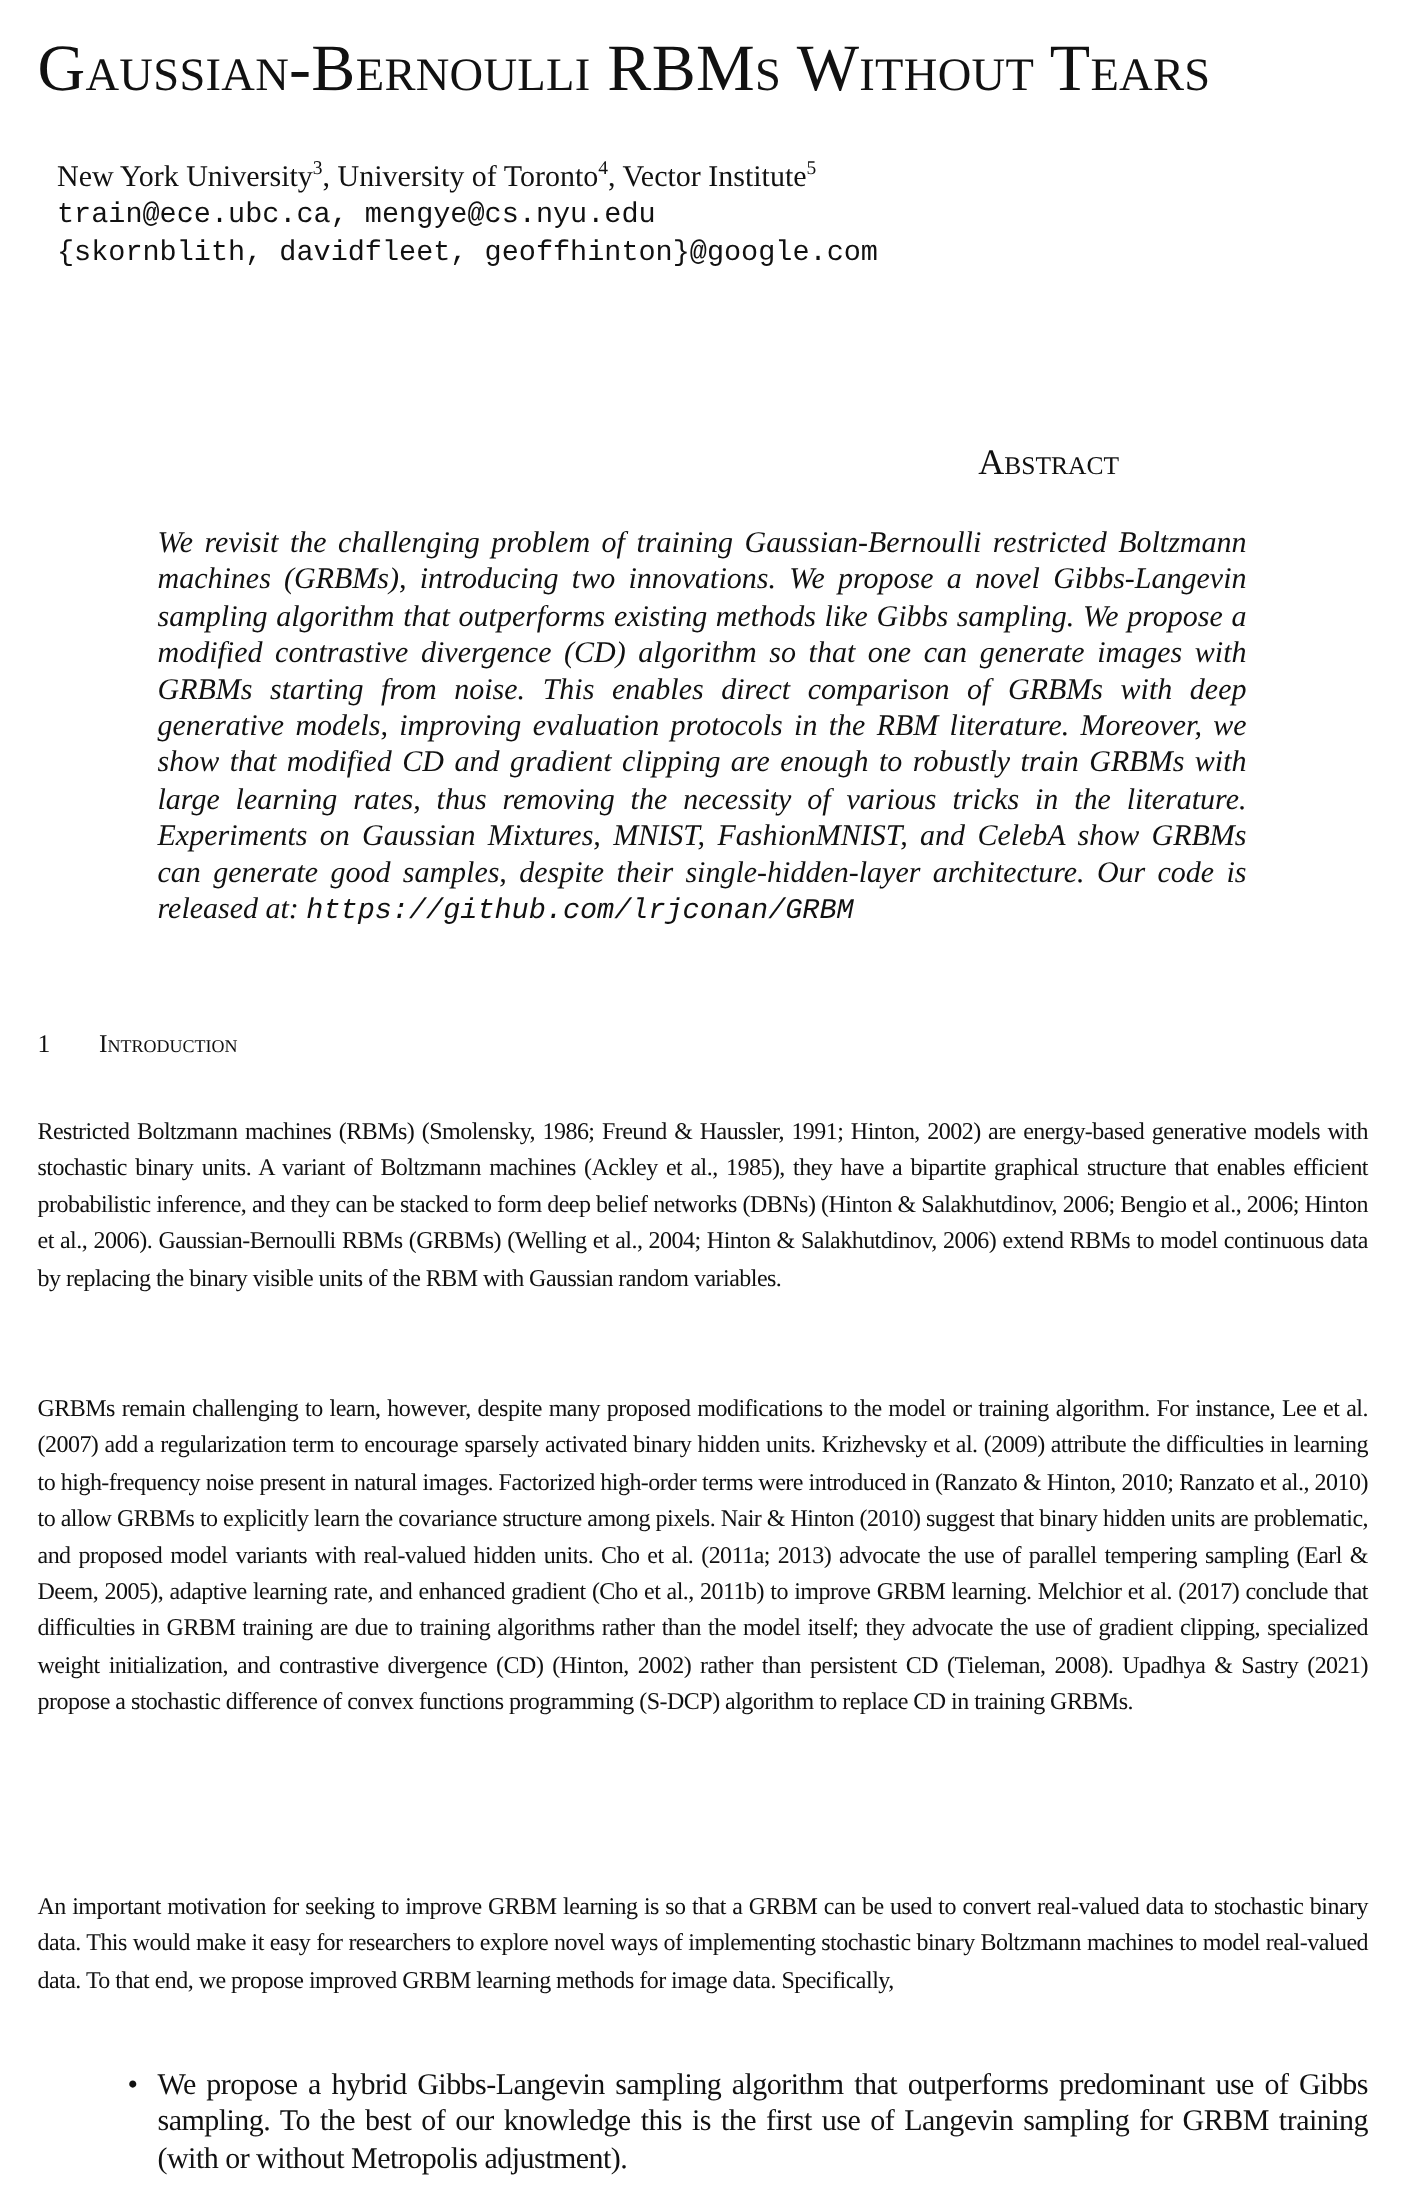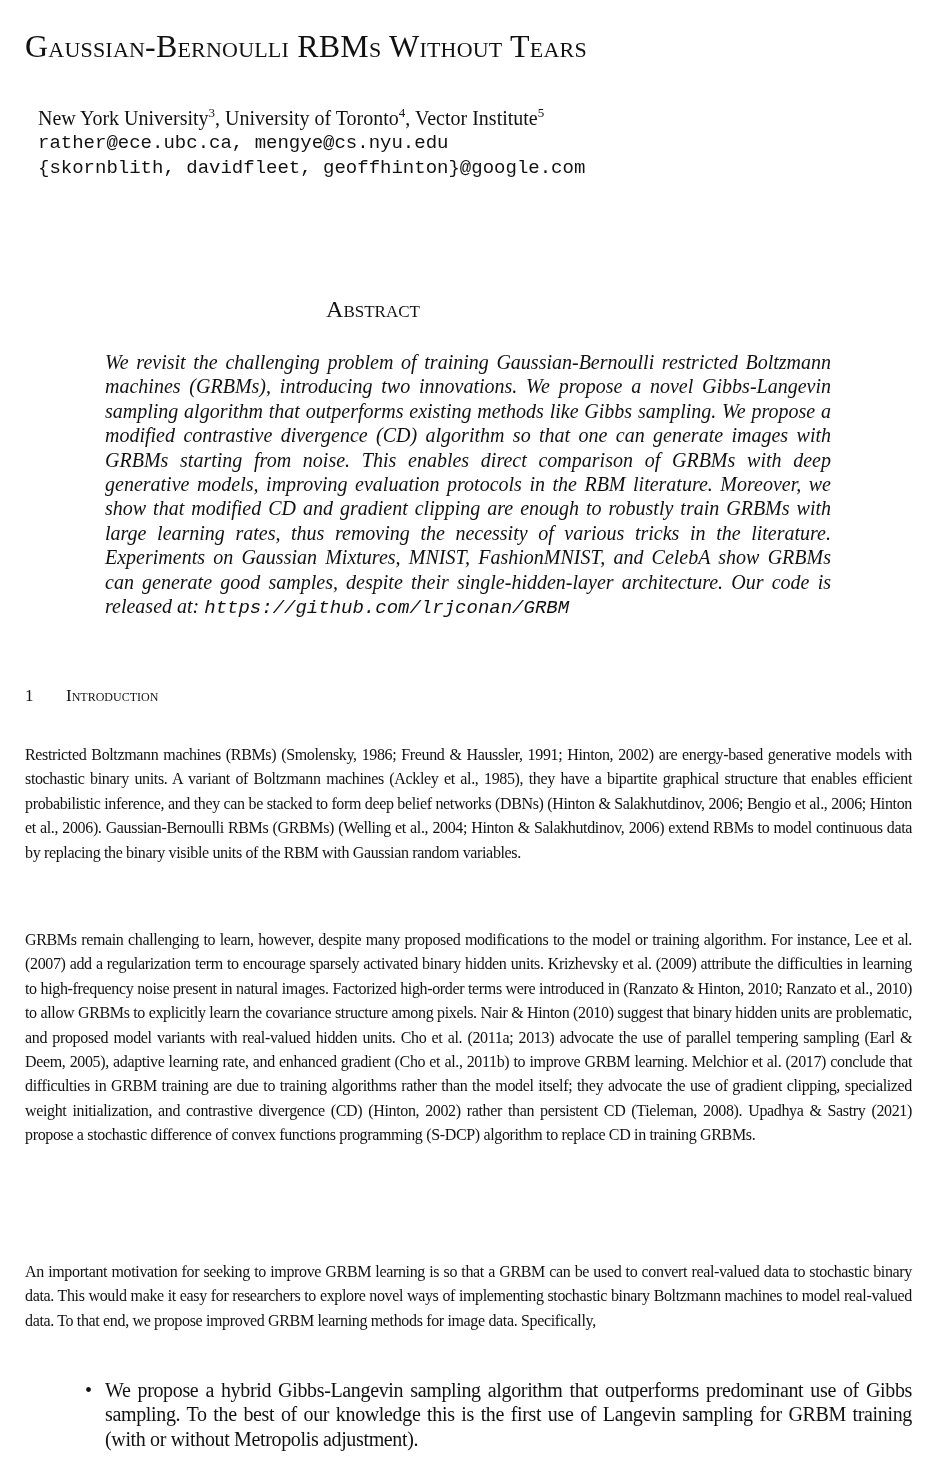--- a/index.html
+++ b/index.html
@@ -2,30 +2,30 @@
 <html><head>
 <meta charset="utf-8">
 <style>
   html, body { margin: 0; padding: 0; background: #ffffff; }
   body {
     width: 938px; height: 1460px; overflow: hidden; position: relative;
     font-family: "Liberation Serif", "DejaVu Serif", serif; color: #111;
   }
   .title {
     position: absolute; left: 25px; top: 22px;
-    font-size: 32px; font-variant: small-caps; letter-spacing: 0.2px;
+    font-size: 44px; font-variant: small-caps; letter-spacing: 0.2px;
     margin: 0; font-weight: normal; line-height: 48px; white-space: nowrap;
   }
   .authors-block { position: absolute; left: 38px; top: 106px; font-size: 20px; line-height: 25px; }
   .authors { font-weight: bold; white-space: nowrap; }
   .authors sup, .affil sup { font-size: 13px; font-weight: normal; vertical-align: 8px; line-height: 0; }
   .affil { white-space: nowrap; }
   .mono { font-family: "Liberation Mono", "DejaVu Sans Mono", monospace; font-size: 19px; white-space: nowrap; }
   .abstract-heading {
-    position: absolute; left: 0; width: 746px; top: 296px; text-align: center;
+    position: absolute; left: 0; width: 746px; top: 296px; text-align: right;
     font-size: 24px; font-variant: small-caps; margin: 0; font-weight: normal;
   }
   .abstract {
     position: absolute; left: 105px; width: 726px; top: 350px;
     font-size: 20px; line-height: 24.4px; text-align: justify; margin: 0; font-style: italic;
   }
   .abstract .link { font-family: "Liberation Mono", "DejaVu Sans Mono", monospace; font-size: 19px; }
   .section-heading {
     position: absolute; left: 25px; top: 686px; font-size: 17px; margin: 0; font-weight: normal;
     font-variant: small-caps; white-space: nowrap;
@@ -47,21 +47,21 @@
 <body>
 
 <h1 class="title">Gaussian-Bernoulli RBMs Without Tears</h1>
 
 <div class="authors-block">
   <div class="affil">
     <span>New York University</span><sup>3</sup>,
     <span>University of Toronto</span><sup>4</sup>,
     <span>Vector Institute</span><sup>5</sup>
   </div>
-  <div class="mono">rather@ece.ubc.ca, mengye@cs.nyu.edu</div>
+  <div class="mono">train@ece.ubc.ca, mengye@cs.nyu.edu</div>
   <div class="mono">{skornblith, davidfleet, geoffhinton}@google.com</div>
 </div>
 
 <h2 class="abstract-heading">Abstract</h2>
 <p class="abstract"><span>We revisit the challenging problem of training Gaussian-Bernoulli restricted Boltzmann machines (GRBMs), introducing two innovations. We propose a novel Gibbs-Langevin sampling algorithm that outperforms existing methods like Gibbs sampling. We propose a modified contrastive divergence (CD) algorithm so that one can generate images with GRBMs starting from noise. This enables direct comparison of GRBMs with deep generative models, improving evaluation protocols in the RBM literature. Moreover, we show that modified CD and gradient clipping are enough to robustly train GRBMs with large learning rates, thus removing the necessity of various tricks in the literature. Experiments on Gaussian Mixtures, MNIST, FashionMNIST, and CelebA show GRBMs can generate good samples, despite their single-hidden-layer architecture. Our code is released at:</span> <span class="link">https://github.com/lrjconan/GRBM</span></p>
 
 <h2 class="section-heading"><span class="num">1</span><span>Introduction</span></h2>
 
 <p class="para p1">Restricted Boltzmann machines (RBMs) (Smolensky, 1986; Freund &amp; Haussler, 1991; Hinton, 2002) are energy-based generative models with stochastic binary units. A variant of Boltzmann machines (Ackley et al., 1985), they have a bipartite graphical structure that enables efficient probabilistic inference, and they can be stacked to form deep belief networks (DBNs) (Hinton &amp; Salakhutdinov, 2006; Bengio et al., 2006; Hinton et al., 2006). Gaussian-Bernoulli RBMs (GRBMs) (Welling et al., 2004; Hinton &amp; Salakhutdinov, 2006) extend RBMs to model continuous data by replacing the binary visible units of the RBM with Gaussian random variables.</p>
 <p class="para p2">GRBMs remain challenging to learn, however, despite many proposed modifications to the model or training algorithm. For instance, Lee et al. (2007) add a regularization term to encourage sparsely activated binary hidden units. Krizhevsky et al. (2009) attribute the difficulties in learning to high-frequency noise present in natural images. Factorized high-order terms were introduced in (Ranzato &amp; Hinton, 2010; Ranzato et al., 2010) to allow GRBMs to explicitly learn the covariance structure among pixels. Nair &amp; Hinton (2010) suggest that binary hidden units are problematic, and proposed model variants with real-valued hidden units. Cho et al. (2011a; 2013) advocate the use of parallel tempering sampling (Earl &amp; Deem, 2005), adaptive learning rate, and enhanced gradient (Cho et al., 2011b) to improve GRBM learning. Melchior et al. (2017) conclude that difficulties in GRBM training are due to training algorithms rather than the model itself; they advocate the use of gradient clipping, specialized weight initialization, and contrastive divergence (CD) (Hinton, 2002) rather than persistent CD (Tieleman, 2008). Upadhya &amp; Sastry (2021) propose a stochastic difference of convex functions programming (S-DCP) algorithm to replace CD in training GRBMs.</p>

